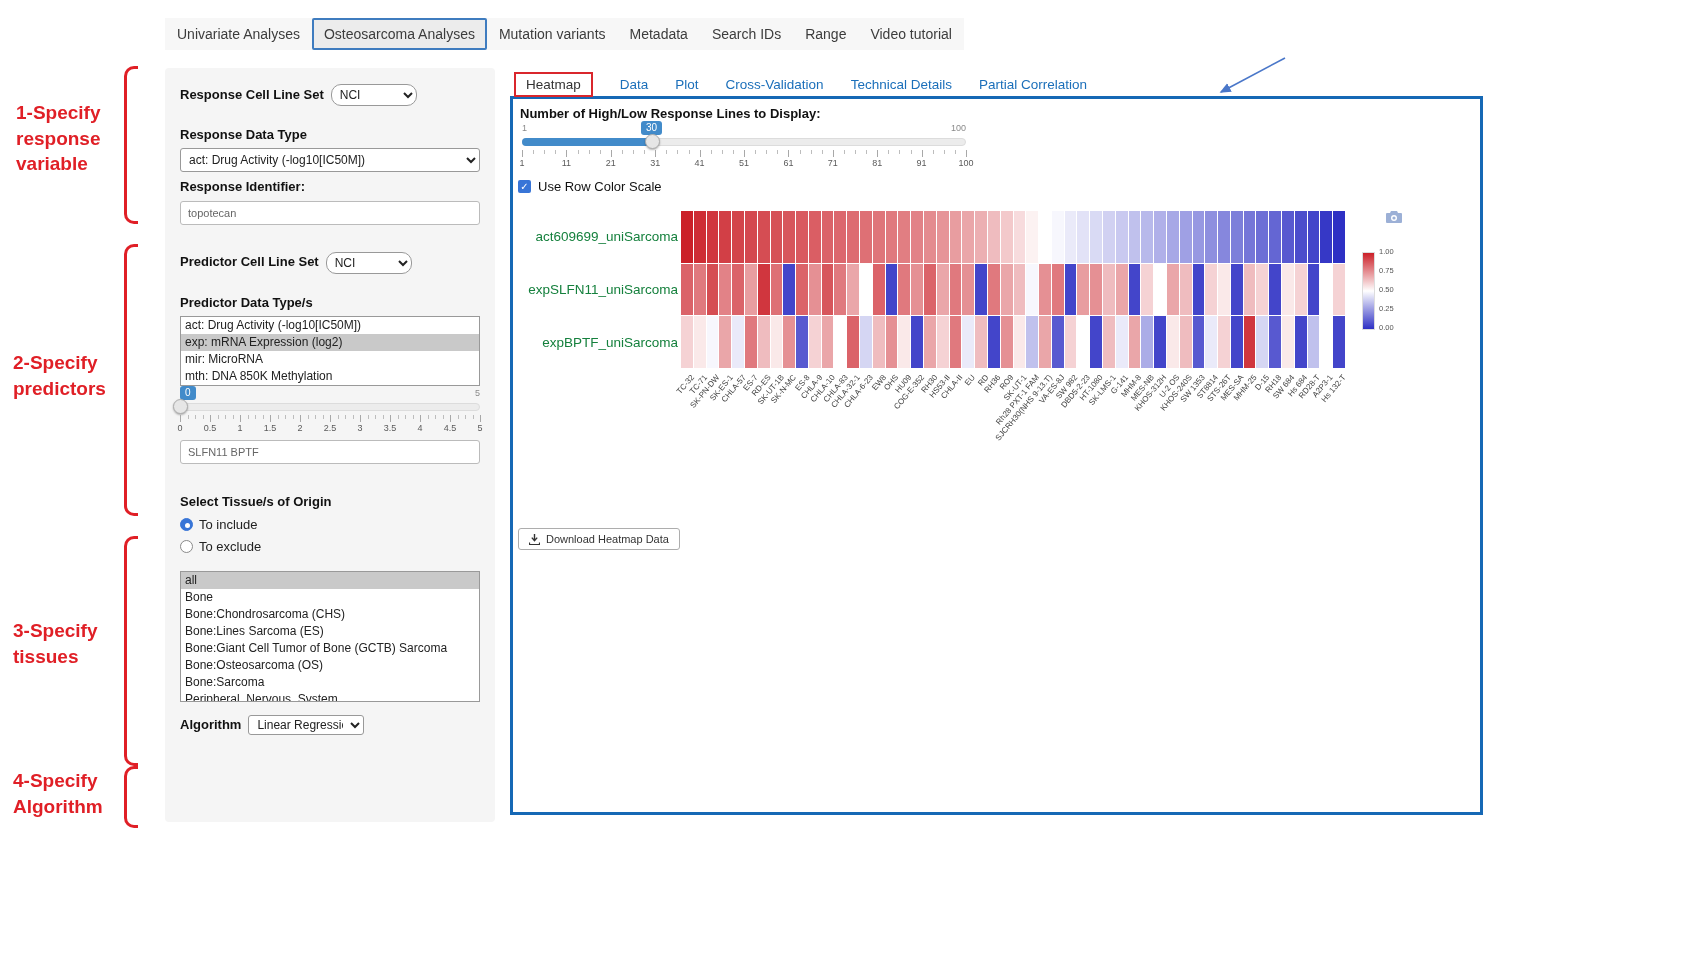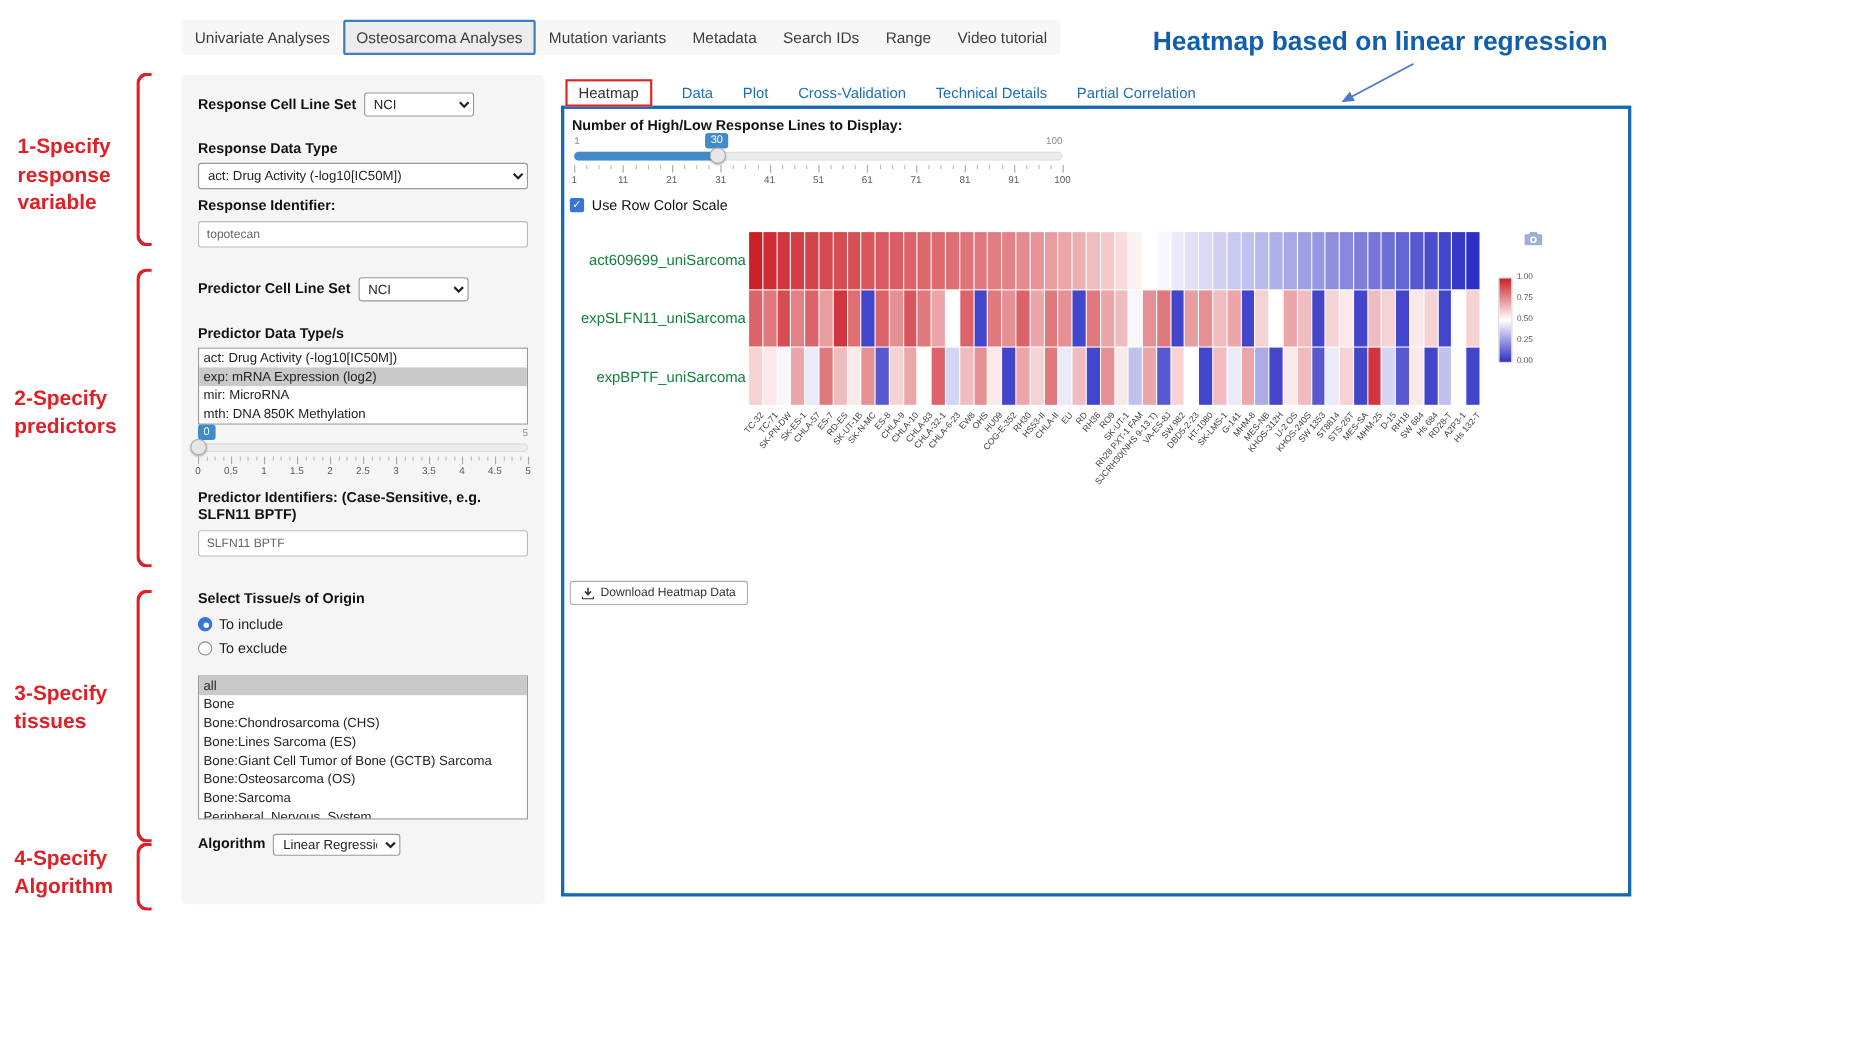--- a/index.html
+++ b/index.html
@@ -17,21 +17,21 @@
 
   
   .bracket { position:absolute; width:14px; border:3px solid #e01f26; border-right:none; border-radius:10px 0 0 10px; }
   .step-label { position:absolute; width:118px; color:#e01f26; font-size:19px; font-weight:bold; line-height:1.35; white-space:pre-line; }
 
   
   .sidebar { position:absolute; left:165px; top:68px; width:330px; height:754px; background:#f5f5f5; border-radius:4px; padding:16px 15px; overflow:hidden; }
   .lbl { font-size:13px; font-weight:bold; color:#111; line-height:1.25; }
   .form-row { display:flex; align-items:center; gap:7px; }
   select { font-size:12px; color:#222; background:#fff; border:1px solid #999; border-radius:3px; height:22px; padding:0 4px; }
-  .sel-small { width:100px; }
+  .sel-small { width:86px;border-radius:10px; }
   .sel-full { width:100%; height:24px; }
   .txt-input { width:100%; height:24px; border:1px solid #bbb; border-radius:3px; background:#fff; font-size:11px; color:#666; padding:0 7px; }
   .listbox { background:#fff; border:1px solid #999; overflow:hidden; }
   .lb-opt { font-size:12px; color:#222; padding:1px 4px; height:17px; white-space:nowrap; overflow:hidden; }
   .lb-opt.sel { background:#c9c9c9; }
   .radio-row { display:flex; align-items:center; gap:6px; margin-top:7px; }
   .radio { width:13px; height:13px; border-radius:50%; border:1px solid #8a8a8a; background:#fff; position:relative; flex:none; }
   .radio.on { background:#3875d7; border-color:#3875d7; }
   .radio.on:after { content:""; position:absolute; left:4px; top:4px; width:5px; height:5px; border-radius:50%; background:#fff; }
   .radio-label { font-size:13px; color:#222; }
@@ -84,36 +84,35 @@
   <div class="topnav">
       <div class="nav-item">Univariate Analyses</div>
       <div class="nav-item active">Osteosarcoma Analyses</div>
       <div class="nav-item">Mutation variants</div>
       <div class="nav-item">Metadata</div>
       <div class="nav-item">Search IDs</div>
       <div class="nav-item">Range</div>
       <div class="nav-item">Video tutorial</div>
     </div>
 
-  <div class="page-title">Heatmap based on linear regression</div>
   <svg class="title-arrow" width="92" height="48">
     <defs>
         <marker id="ah" markerWidth="8" markerHeight="8" refX="6" refY="3" orient="auto">
           <path d="M0,0 L7,3 L0,6 Z" fill="#4a77c9"></path>
         </marker>
       </defs>
     <line x1="80" y1="6" x2="16" y2="40" stroke="#4a77c9" stroke-width="1.6" marker-end="url(#ah)"></line>
   </svg>
 
   <div class="bracket" style="left:124px; top:66px; height:158px;"></div>
   <div class="bracket" style="left:124px; top:244px; height:272px;"></div>
   <div class="bracket" style="left:124px; top:536px; height:230px;"></div>
   <div class="bracket" style="left:124px; top:766px; height:62px;"></div>
 
-  <div class="step-label" style="left:16px; top:121px;">1-Specify
+  <div class="step-label" style="left:16px; top:100px;">1-Specify
 response
 variable</div>
   <div class="step-label" style="left:13px; top:350px;">2-Specify
 predictors</div>
   <div class="step-label" style="left:13px; top:618px;">3-Specify
 tissues</div>
   <div class="step-label" style="left:13px; top:768px;">4-Specify
 Algorithm</div>
 
   <aside class="sidebar">
@@ -199,21 +198,20 @@
           <span class="irs-grid-label" style="left: 40%;">2</span>
           <span class="irs-grid-label" style="left: 50%;">2.5</span>
           <span class="irs-grid-label" style="left: 60%;">3</span>
           <span class="irs-grid-label" style="left: 70%;">3.5</span>
           <span class="irs-grid-label" style="left: 80%;">4</span>
           <span class="irs-grid-label" style="left: 90%;">4.5</span>
           <span class="irs-grid-label" style="left: 100%;">5</span>
         </div>
     </div>
 
-    <div class="lbl" style="margin-top:10px;">Predictor Identifiers: (Case-Sensitive, e.g. SLFN11 BPTF)</div>
     <input class="txt-input" style="margin-top: 6px;" value="SLFN11 BPTF">
 
     <div class="lbl" style="margin-top:30px;">Select Tissue/s of Origin</div>
     <div class="radio-row">
       <span class="radio on"></span>
       <span class="radio-label">To include</span>
     </div>
     <div class="radio-row">
       <span class="radio"></span>
       <span class="radio-label">To exclude</span>

